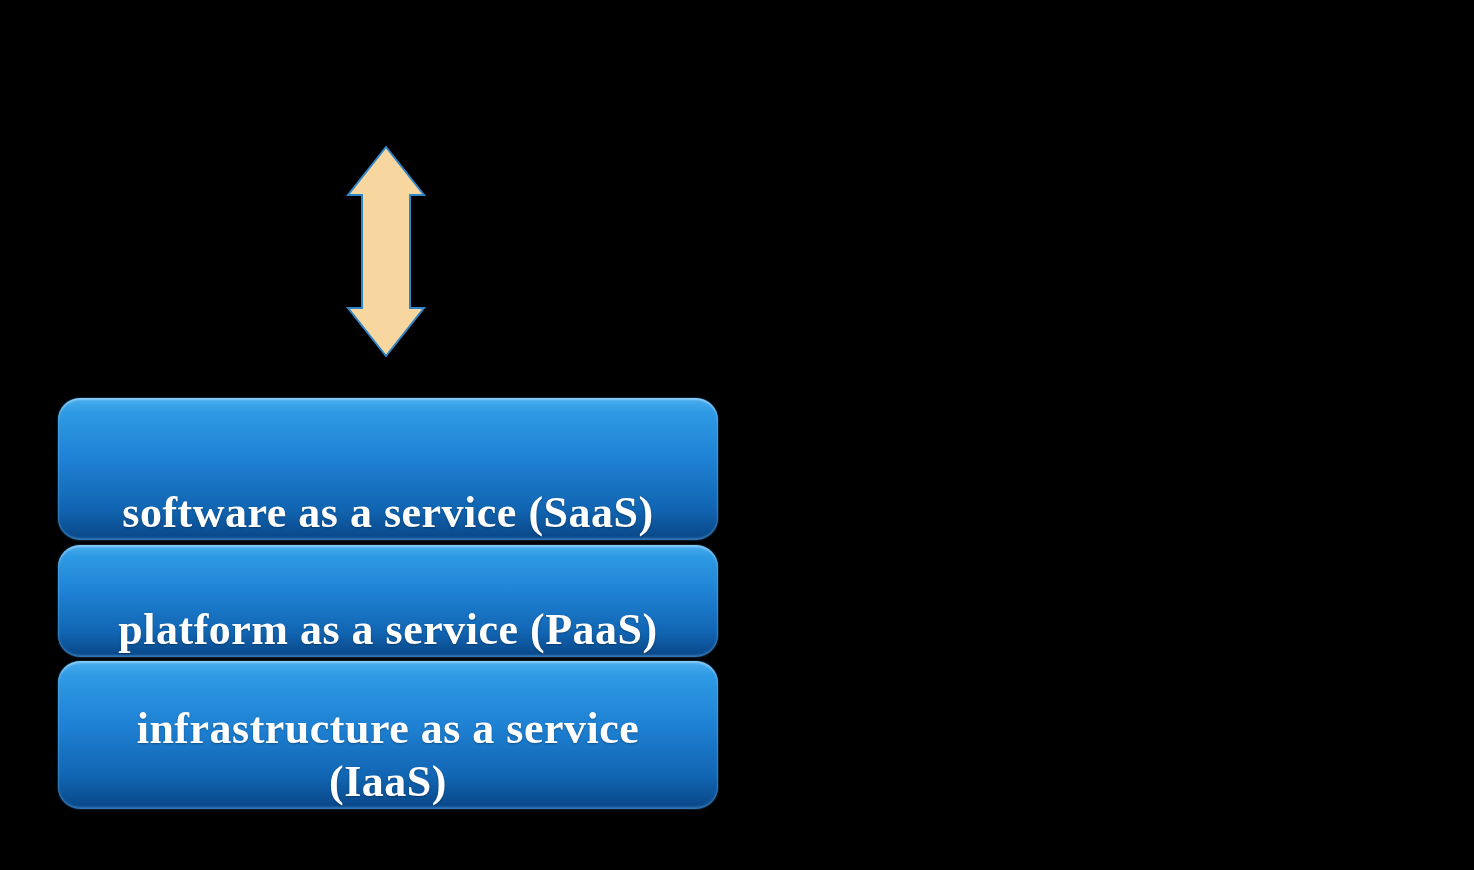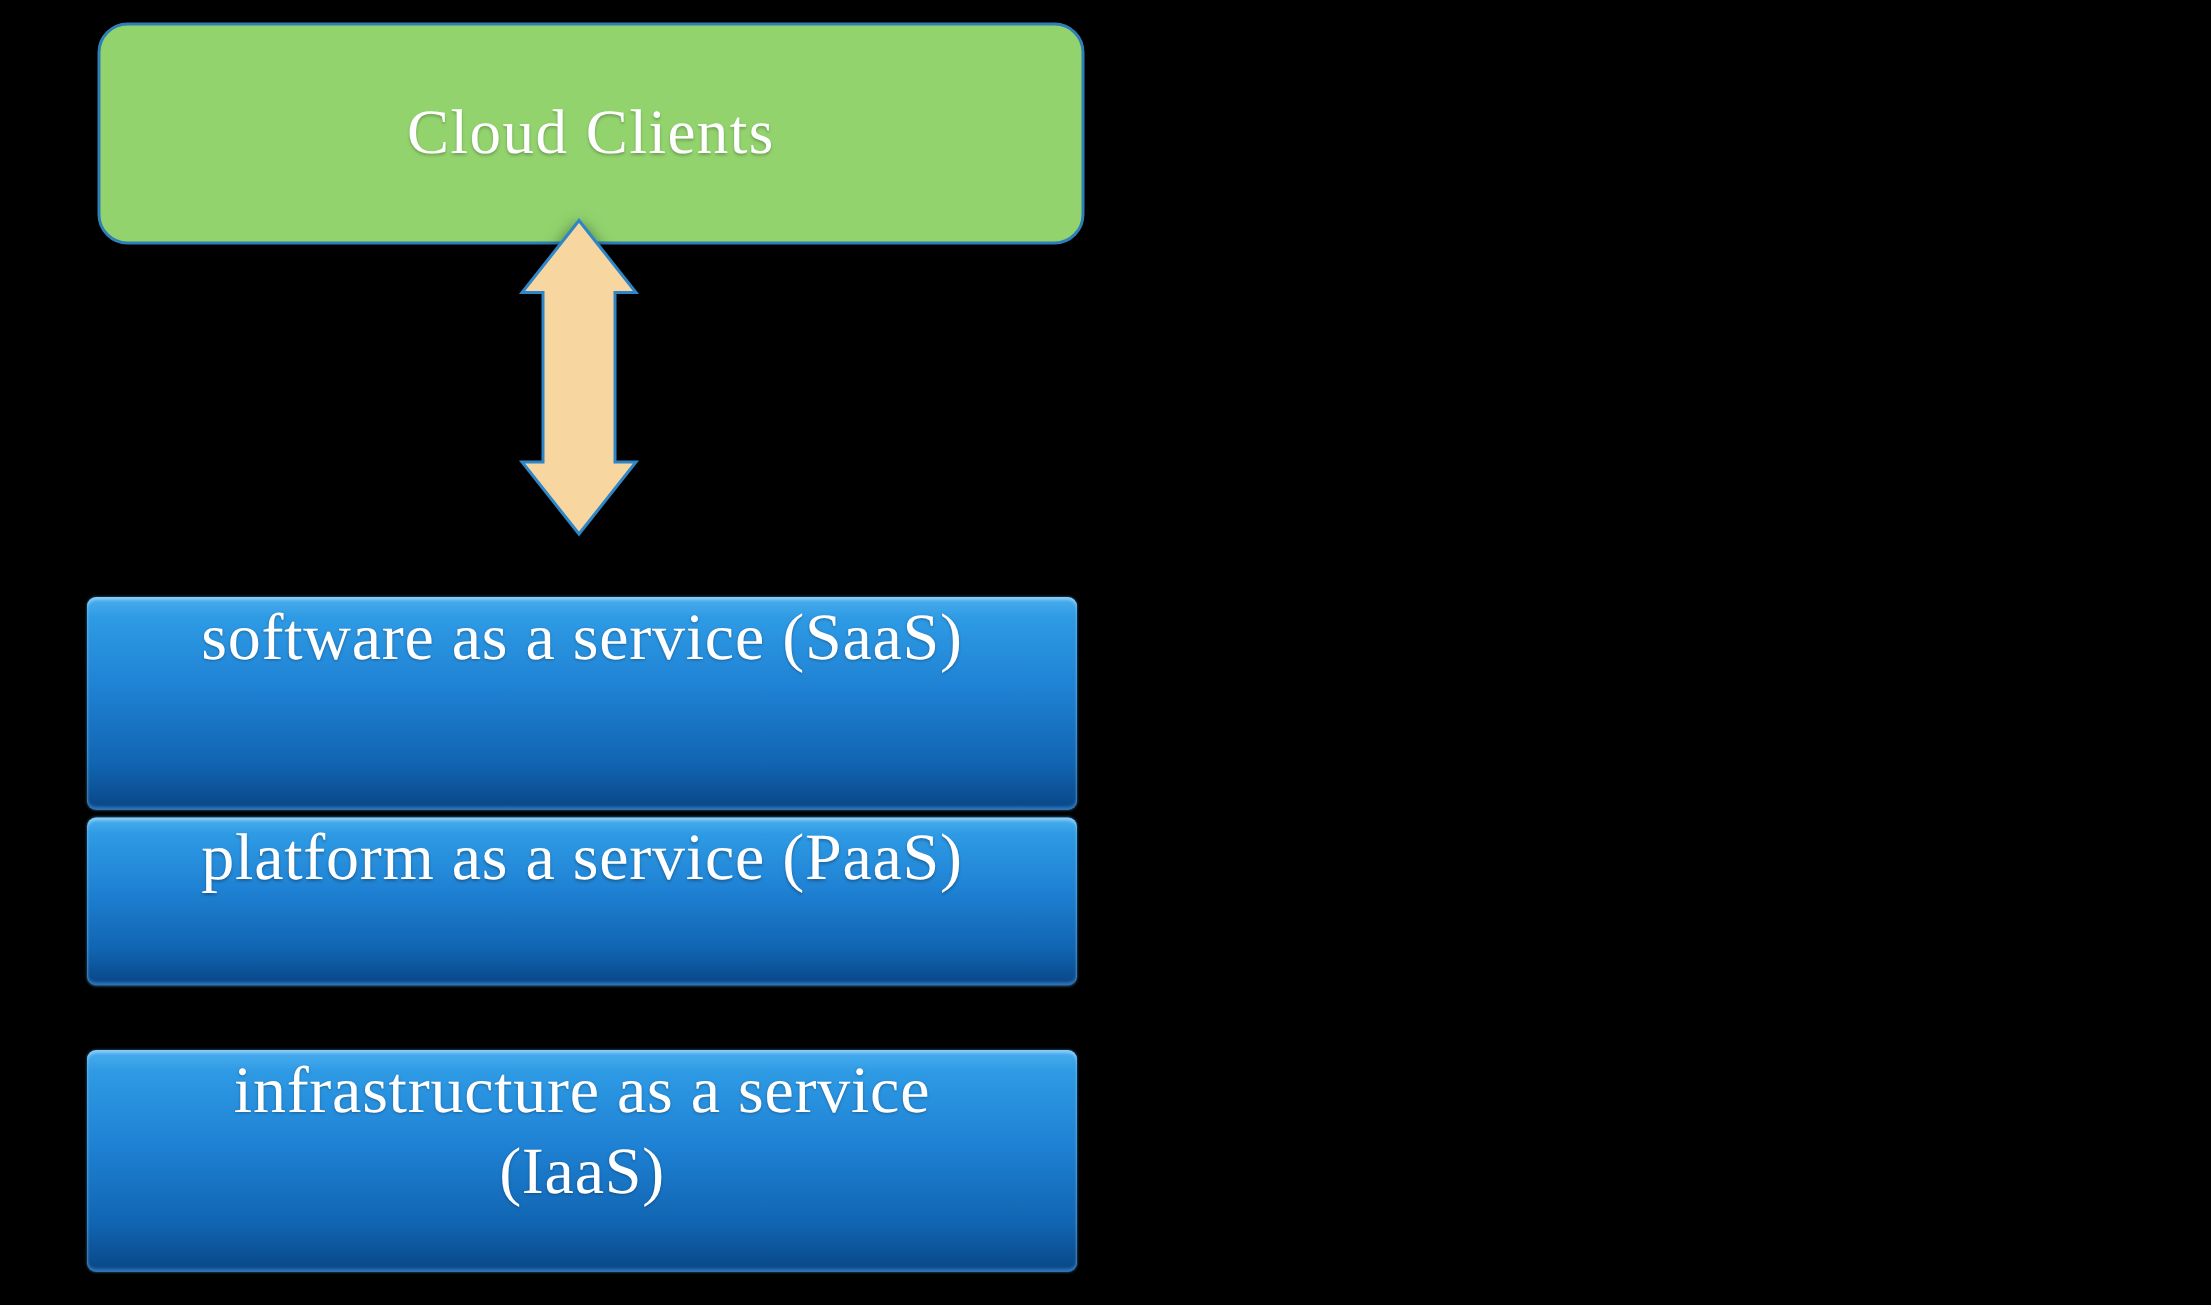--- a/index.html
+++ b/index.html
@@ -50,57 +50,55 @@
     height: 215px;
     filter: drop-shadow(0 3px 5px rgba(0,0,0,0.55));
   }
 
   
   .layer-box {
     position: absolute;
     left: 58px;
     width: 660px;
     box-sizing: border-box;
-    border-radius: 6px;
+    border-radius: 22px;
     background: linear-gradient(180deg,
       #4aaeee 0%,
       #2e9ae4 10%,
       #1f82d4 42%,
       #1165b2 78%,
       #0a4a8c 97%,
       #0d5096 100%);
     box-shadow:
       inset 0 2px 2px rgba(190,230,255,0.55),
       inset 0 -2px 2px rgba(120,190,240,0.35),
       0 0 2px rgba(70,150,215,0.7);
     display: flex;
-    align-items: flex-start;
+    align-items: flex-end;
     justify-content: center;
     text-align: center;
+    font-weight: bold;
   }
   .layer-box .label {
     color: #ffffff;
     font-size: 44px;
     line-height: 1.22;
     letter-spacing: 0.5px;
     padding: 0 58px;
     text-shadow: 0 1px 2px rgba(0,0,0,0.3);
   }
   #layer-saas { top: 398px; height: 142px; }
   #layer-paas { top: 545px; height: 112px; }
-  #layer-iaas { top: 700px; height: 148px; }
+  #layer-iaas { top: 661px; height: 148px; }
 </style>
 </head>
 <body>
 
 <div class="stage">
 
-  <div class="client-box" id="client-box">
-    <span class="label">Cloud Clients</span>
-  </div>
 
   <svg class="arrow-wrap" viewBox="0 0 92 215" width="92" height="215" xmlns="http://www.w3.org/2000/svg">
     <polygon points="46,3 8,51 22,51 22,164 8,164 46,212 84,164 70,164 70,51 84,51" fill="#f7d6a0" stroke="#2e86c8" stroke-width="2" stroke-linejoin="miter"></polygon>
   </svg>
 
   <div class="layer-box" id="layer-saas">
     <span class="label">software as a service (SaaS)</span>
   </div>
 
   <div class="layer-box" id="layer-paas">

